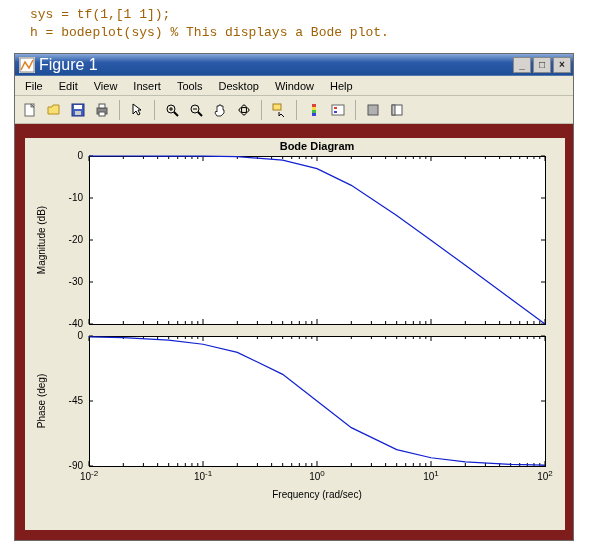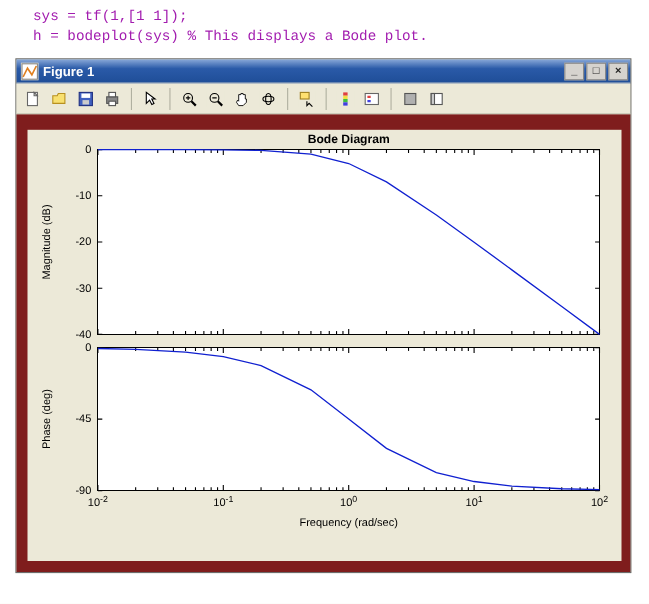--- a/index.html
+++ b/index.html
@@ -8,21 +8,21 @@
     padding: 0;
     font-family: "Courier New", monospace;
     font-size: 13px;
     background: #fff;
     width: 590px;
   }
   .code-block {
     padding: 6px 10px 12px 30px;
     font-family: "Courier New", monospace;
     font-size: 13px;
-    color: #a21caf;
+    color: #a16207;
     line-height: 1.35;
     white-space: pre;
   }
   .figure-window {
     margin: 0 14px 10px 14px;
     border: 1px solid #6c6c6c;
     background: #ece9d8;
     font-family: "Tahoma", sans-serif;
     font-size: 11px;
     width: 560px;
@@ -34,21 +34,21 @@
     align-items: center;
     padding: 0 2px 0 4px;
     color: #fff;
     border-bottom: 1px solid #5577aa;
   }
   .titlebar-icon {
     width: 16px; height: 16px;
     margin-right: 4px;
     display:inline-block;
   }
-  .titlebar-title { font-weight: bold; font-size: 12px; flex: 1; }
+  .titlebar-title { font-weight: normal; font-size: 16px; flex: 1; }
   .winbtn {
     width: 18px; height: 16px;
     background: #d6d3ce;
     border: 1px solid #888;
     margin-left: 2px;
     display: flex; align-items: center; justify-content: center;
     font-size: 10px; font-weight: bold; color: #222;
     cursor: pointer;
   }
   .menubar {
@@ -100,20 +100,30 @@
         <rect x="1" y="1" width="14" height="14" fill="#fff" stroke="#888"></rect>
         <path d="M2 13 L6 5 L10 11 L14 3" fill="none" stroke="#e08020" stroke-width="1.5"></path>
       </svg>
     </span>
     <span class="titlebar-title">Figure 1</span>
     <span class="winbtn">_</span>
     <span class="winbtn">□</span>
     <span class="winbtn">×</span>
   </div>
 
+  <div class="menubar">
+    <span>File</span>
+    <span>Edit</span>
+    <span>View</span>
+    <span>Insert</span>
+    <span>Tools</span>
+    <span>Desktop</span>
+    <span>Window</span>
+    <span>Help</span>
+  </div>
 
   <div class="toolbar">
     <span class="toolbtn">
       <svg width="16" height="16">
           <rect x="3" y="2" width="9" height="12" fill="#fff" stroke="#666"></rect>
           <path d="M9 2 L12 5 L9 5 Z" fill="#ccc" stroke="#666"></path>
         </svg>
     </span>
     <span class="toolbtn">
       <svg width="16" height="16">

